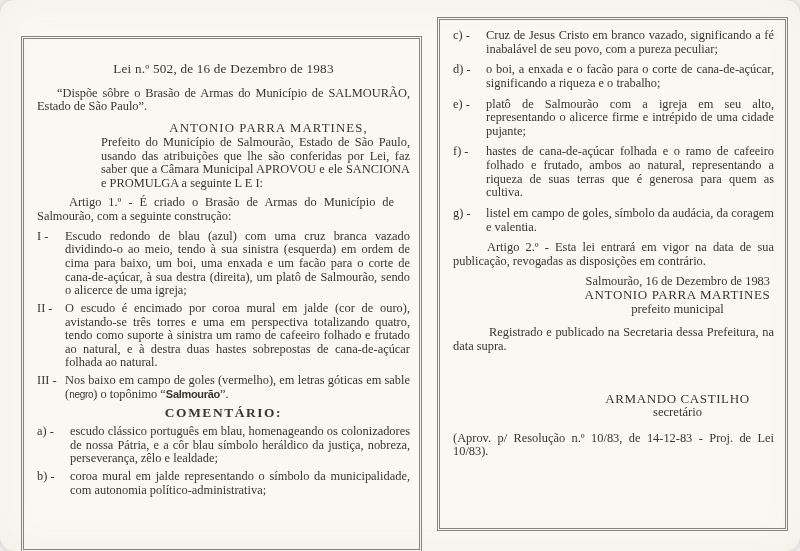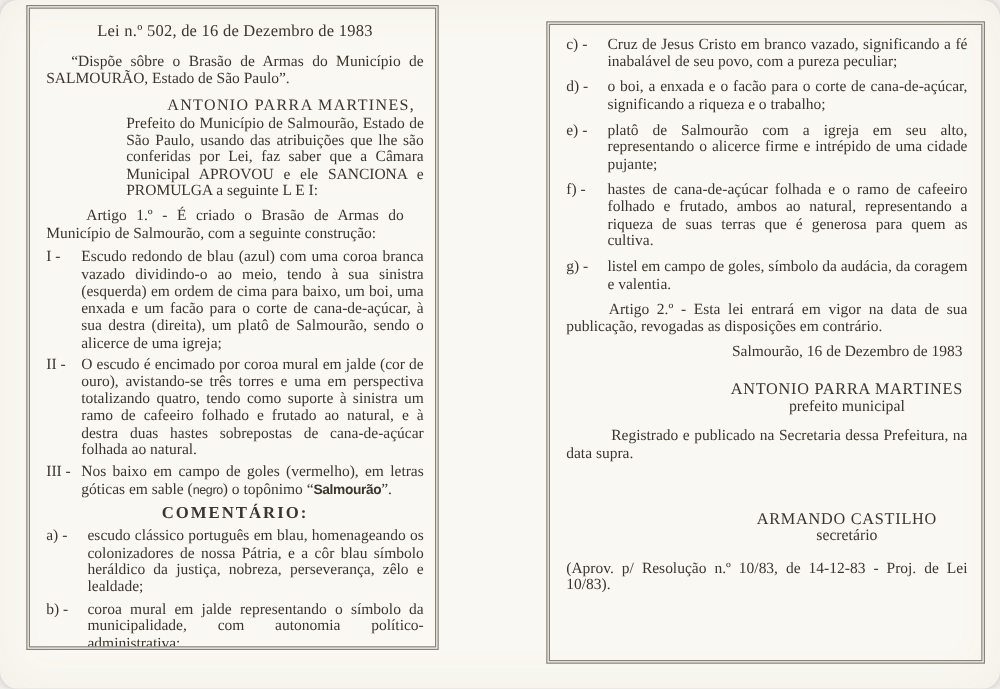--- a/index.html
+++ b/index.html
@@ -20,23 +20,23 @@
   }
   .panel {
     position: absolute;
     box-sizing: border-box;
     border: 3px double #85837c;
     font-size: 12.4px;
     line-height: 1.1;
     overflow: hidden;
   }
   .panel-left {
-    left: 21px; top: 4px;
-    width: 330px; height: 516px;
-    padding: 8px 9px 0 13px;
+    left: 21px; top: 36px;
+    width: 401px; height: 516px;
+    padding: 20px 9px 0 13px;
   }
   .panel-right {
     left: 437px; top: 17px;
     width: 351px; height: 514px;
     padding: 9px 11px 0 13px;
   }
   .title {
     font-size: 13.2px;
     font-weight: normal;
     text-align: center;
@@ -91,21 +91,21 @@
   
   .panel-right .item { margin-bottom: 7px; }
   .artigo2 {
     text-indent: 34px;
     text-align: justify;
     margin: 2px 0 6px 0;
   }
   .dateline {
     text-align: right;
     padding-right: 4px;
-    margin: 4px 0 16px 0;
+    margin: 4px 0 0 0;
   }
   .signature {
     text-align: center;
     padding-left: 128px;
   }
   .signature .sig-name {
     letter-spacing: .6px;
     font-size: 13px;
   }
   .signature .sig-role {
@@ -133,21 +133,21 @@
 
     <p class="subtitle">“Dispõe sôbre o Brasão de Armas do Município de SALMOURÃO, Estado de São Paulo”.</p>
 
     <div class="author-name">ANTONIO PARRA MARTINES,</div>
     <p class="author-block">Prefeito do Município de Salmourão, Estado de São Paulo, usando das atribuições que lhe são conferidas por Lei, faz saber que a Câmara Municipal APROVOU e ele SANCIONA e PROMULGA a seguinte L E I:</p>
 
     <p class="artigo">Artigo 1.º - É criado o Brasão de Armas do Município de Salmourão, com a seguinte construção:</p>
 
     <div class="item">
       <span class="mk">I -</span>
-      <span class="it">Escudo redondo de blau (azul) com uma coroa branca vazado dividindo-o ao meio, tendo à sua sinistra (esquerda) em ordem de cima para baixo, um boi, uma enxada e um facão para o corte de cana-de-açúcar, à sua destra (direita), um platô de Salmourão, sendo o alicerce de uma igreja;</span>
+      <span class="it">Escudo redondo de blau (azul) com uma cruz branca vazado dividindo-o ao meio, tendo à sua sinistra (esquerda) em ordem de cima para baixo, um boi, uma enxada e um facão para o corte de cana-de-açúcar, à sua destra (direita), um platô de Salmourão, sendo o alicerce de uma igreja;</span>
     </div>
 
     <div class="item">
       <span class="mk">II -</span>
       <span class="it">O escudo é encimado por coroa mural em jalde (cor de ouro), avistando-se três torres e uma em perspectiva totalizando quatro, tendo como suporte à sinistra um ramo de cafeeiro folhado e frutado ao natural, e à destra duas hastes sobrepostas de cana-de-açúcar folhada ao natural.</span>
     </div>
 
     <div class="item">
       <span class="mk">III -</span>
       <span class="it"><span>Nos baixo em campo de goles (vermelho), em letras góticas em sable (</span><span class="negro-type">negro</span><span>) o topônimo “</span><span class="gothic-type">Salmourão</span><span>”.</span></span>

